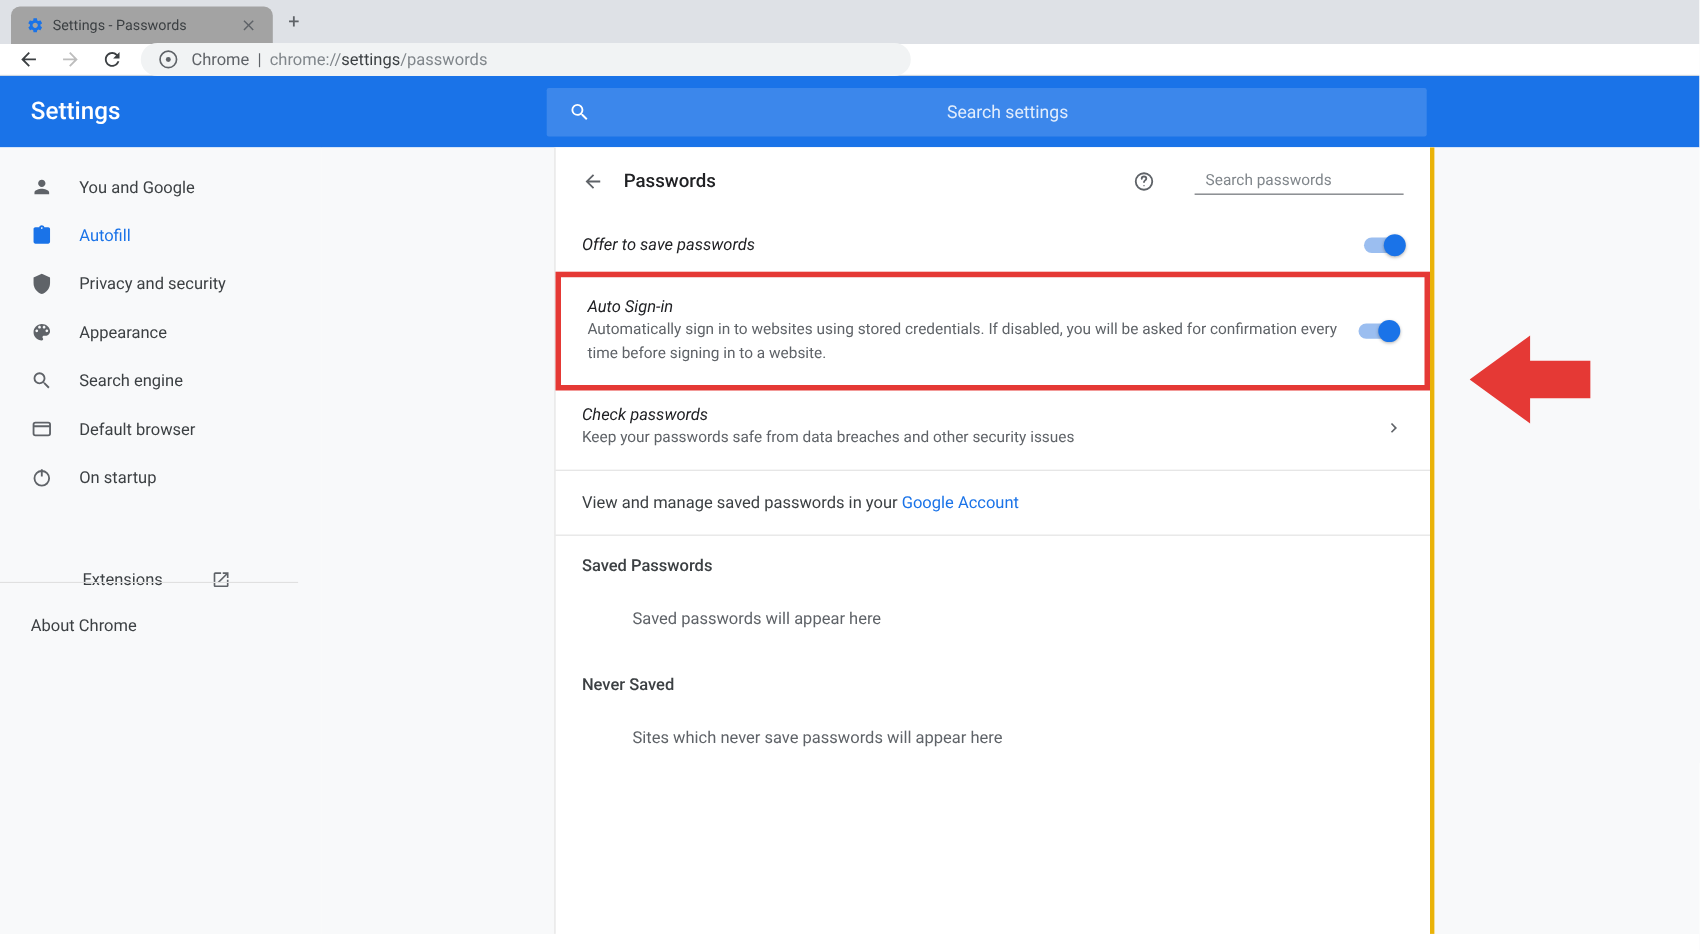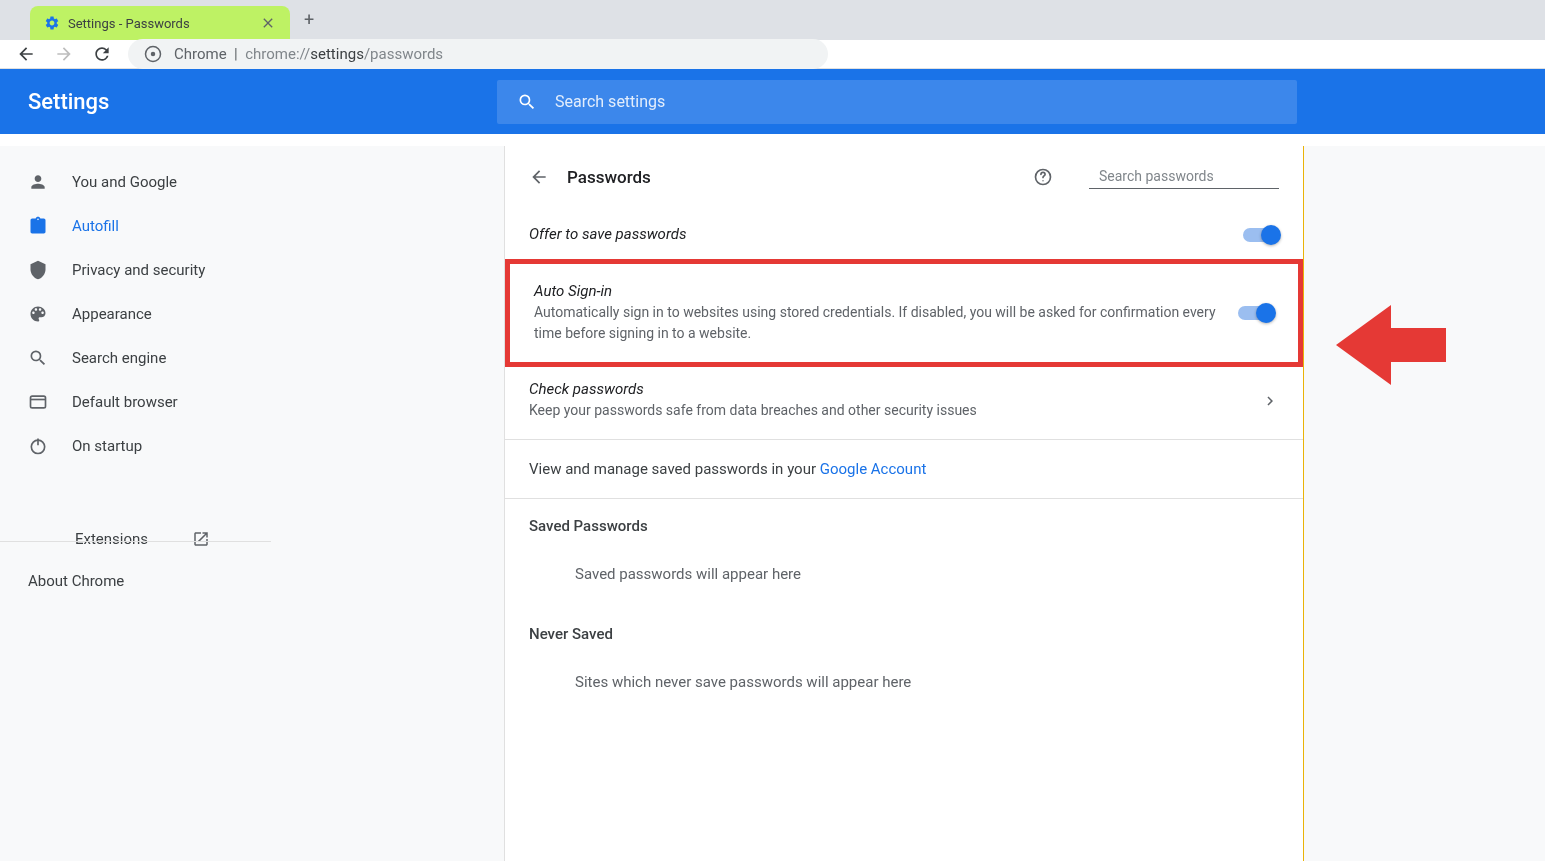--- a/index.html
+++ b/index.html
@@ -1,50 +1,50 @@
 <!DOCTYPE html>
 <html><head>
   <meta charset="utf-8">
   <style>
     * { margin: 0; padding: 0; box-sizing: border-box; font-family: -apple-system, BlinkMacSystemFont, "Segoe UI", Roboto, Arial, sans-serif; }
     body { background: #fff; width: 1545px; height: 864px; overflow: hidden; position: relative; }
     
     .tab-bar { background: #dee1e6; height: 40px; display: flex; align-items: flex-end; padding-left: 10px; }
-    .tab { background: #bef264; border-radius: 8px 8px 0 0; padding: 9px 14px; display: flex; align-items: center; gap: 8px; width: 260px; font-size: 13px; color: #3c4043; margin-left: 20px; }
+    .tab { background: #a3a3a3; border-radius: 8px 8px 0 0; padding: 9px 14px; display: flex; align-items: center; gap: 8px; width: 238px; font-size: 13px; color: #3c4043; }
     .tab-icon { width: 16px; height: 16px; color: #1a73e8; }
     .tab-close { margin-left: auto; width: 16px; height: 16px; color: #5f6368; cursor: pointer; }
     .new-tab { padding: 10px 14px; color: #5f6368; cursor: pointer; font-size: 18px; }
     
     .toolbar { background: #fff; height: 29px; display: flex; align-items: center; padding: 0 14px; gap: 14px; border-bottom: 1px solid #e0e0e0; }
     .nav-btn { width: 24px; height: 24px; display: flex; align-items: center; justify-content: center; color: #5f6368; cursor: pointer; }
     .nav-btn.disabled { color: #bdbdbd; }
     .addr-bar { flex: 1; display: flex; align-items: center; gap: 12px; background: #f1f3f4; border-radius: 20px; padding: 6px 16px; font-size: 15px; max-width: 700px; color: #5f6368; }
     .addr-bar .origin { color: #5f6368; }
     .addr-bar .path { color: #3c4043; }
     .addr-bar .tail { color: #80868b; }
     
     .app-header { background: #1a73e8; height: 65px; display: flex; align-items: center; padding: 0 28px; }
     .app-title { color: #fff; font-size: 22px; font-weight: 500; }
     .search-box { margin-left: auto; margin-right: 220px; background: rgba(255,255,255,0.15); width: 800px; height: 44px; display: flex; align-items: center; padding: 0 20px; gap: 18px; color: #fff; border-radius: 2px; }
-    .search-box input { background: transparent; border: none; outline: none; color: #fff; font-size: 16px; flex: 1; }
+    .search-box input { background: transparent; border: none; outline: none; color: #fff; font-size: 16px; flex: 1; text-align: center; }
     .search-box input::placeholder { color: rgba(255,255,255,0.85); }
     .search-icon { width: 20px; height: 20px; fill: #fff; }
     
-    .body-area { display: flex; height: calc(864px - 40px - 44px - 65px); margin-top: 12px; }
+    .body-area { display: flex; height: calc(864px - 40px - 44px - 65px); }
     .sidebar { width: 292px; background: #f8f9fa; padding-top: 14px; border-right: 1px solid rgba(0,0,0,0.0); position: relative; }
     .sidebar::after { content:''; position:absolute; top:395px; left:0; right:20px; height:1px; background:#e0e0e0;}
     .side-item { display: flex; align-items: center; gap: 24px; padding: 12px 28px; font-size: 15px; color: #3c4043; cursor: pointer; }
     .side-item.active { color: #1a73e8; }
     .side-item .icon { width: 20px; height: 20px; color: inherit; display:flex; align-items:center; justify-content:center; }
     .side-item.adv { justify-content: space-between; padding-right: 34px; }
     .side-item.link { justify-content: center; padding-right: 34px; gap: 44px; }
     .divider-space { height: 25px; }
     
     .content { flex: 1; background: #f8f9fa; padding: 0; display: flex; }
-    .content-inner { width: 800px; margin-left: 212px; background: #fff; border-left: 1px solid #e0e0e0; border-right: 1px solid #eab308; min-height: 100%; position: relative; }
+    .content-inner { width: 800px; margin-left: 212px; background: #fff; border-left: 1px solid #e0e0e0; border-right: 4px solid #eab308; min-height: 100%; position: relative; }
     .page-header { display: flex; align-items: center; padding: 18px 24px; gap: 18px; }
     .back-arrow { width: 20px; height: 20px; color: #5f6368; cursor: pointer; }
     .page-title { font-size: 17px; color: #202124; font-weight: 500; }
     .help-icon { margin-left: auto; width: 20px; height: 20px; color: #5f6368; cursor: pointer; }
     .search-inline { display: flex; align-items: center; gap: 8px; border-bottom: 1px solid #5f6368; padding: 4px 2px; width: 190px; margin-left: 18px; justify-content: flex-end; }
     .search-inline input { border: none; outline: none; font-size: 14px; flex: 1; }
     .search-inline input::placeholder { color: #80868b; }
     .search-inline .mini-icon { width: 16px; height: 16px; color: #5f6368; }
     
     .setting-row { padding: 18px 24px; display: flex; align-items: center; border-bottom: 1px solid #e0e0e0; }

